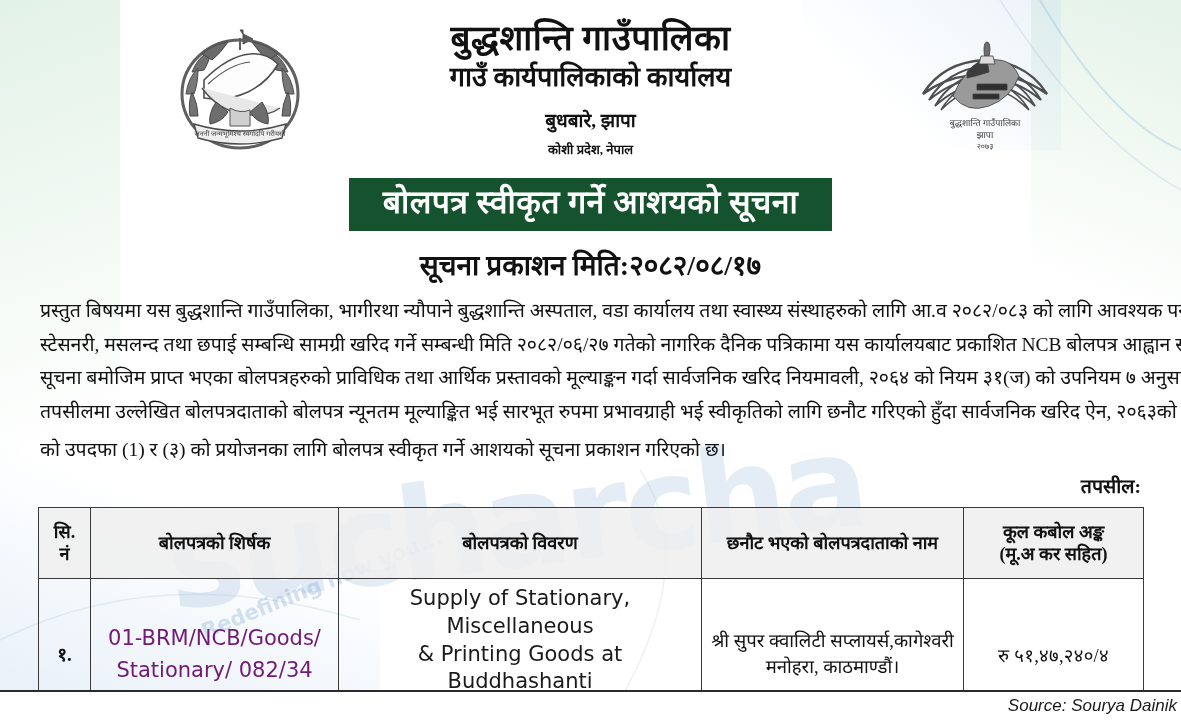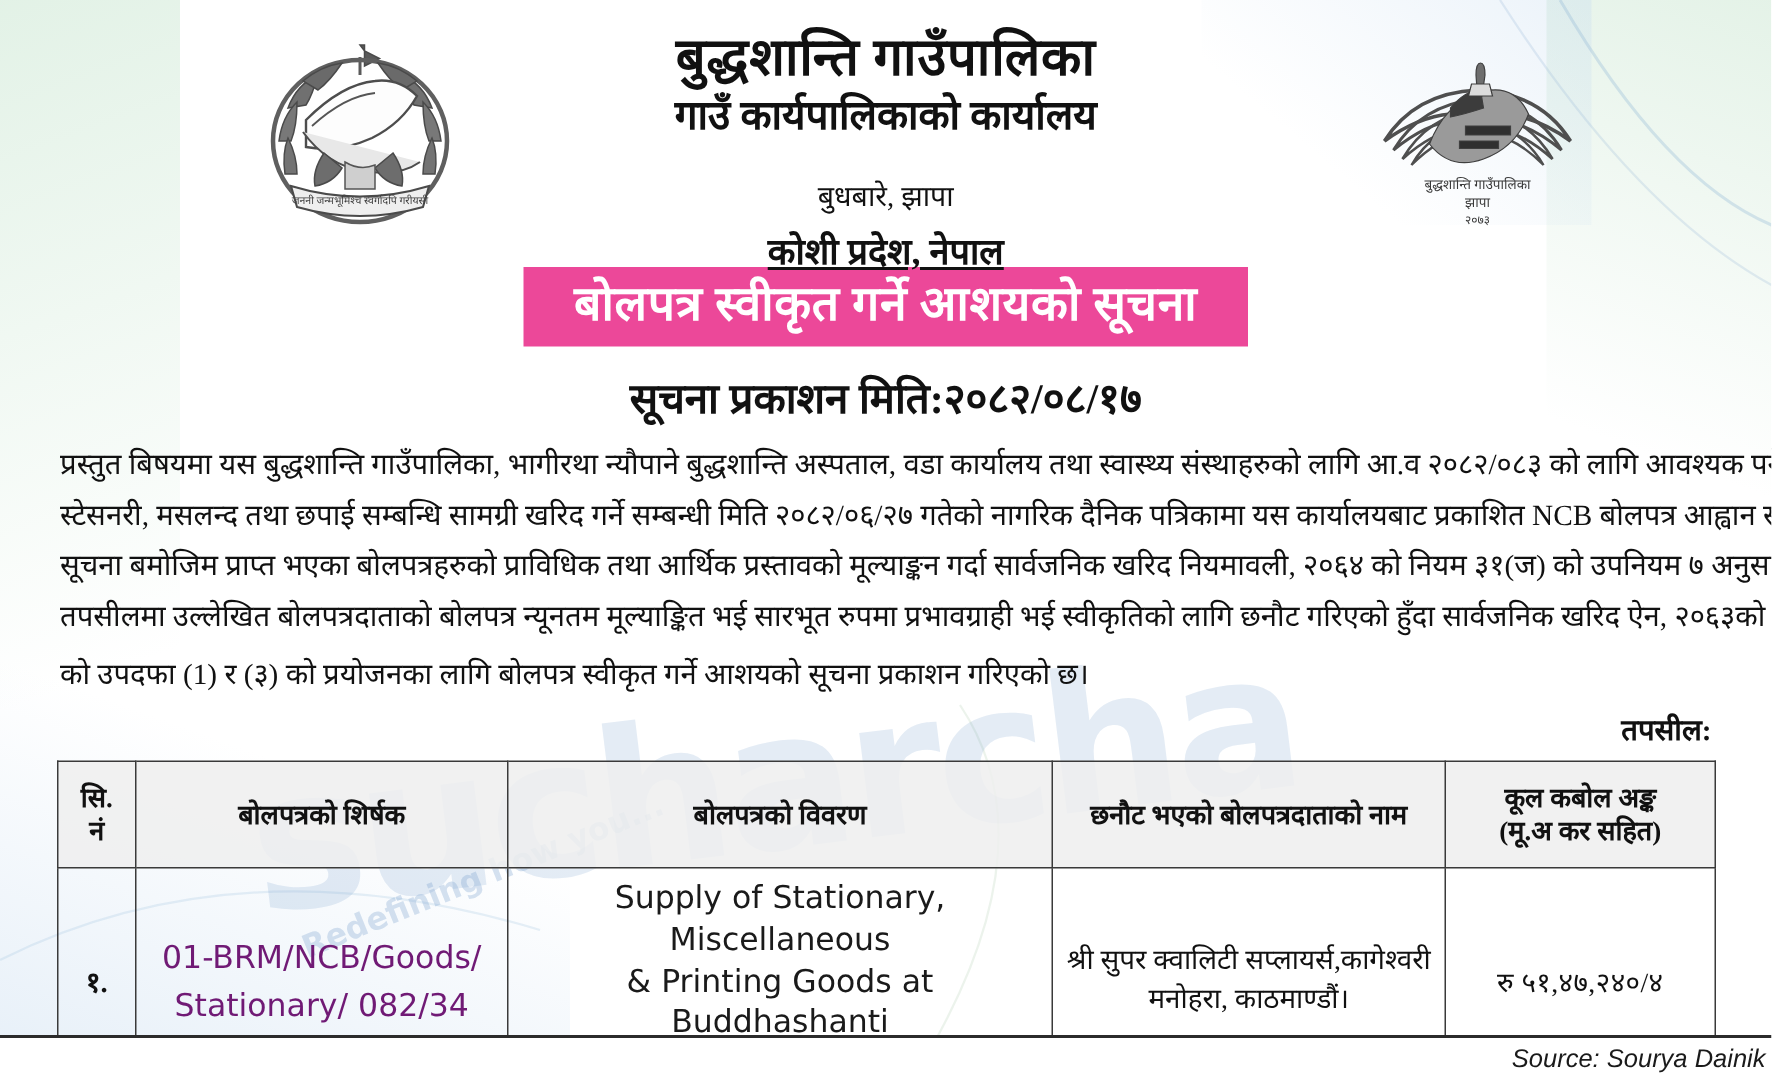--- a/index.html
+++ b/index.html
@@ -118,38 +118,37 @@
     letter-spacing: 0.5px;
   }
   .org-office {
     font-size: 27px;
     font-weight: 700;
     line-height: 1.25;
     margin-top: 2px;
   }
   .org-place {
     font-size: 19px;
-    font-weight: 400;
-    margin-top: 22px;
+    font-weight: 700;
+    margin-top: 12px;
   }
   .org-province {
-    font-size: 24px;
+    font-size: 13px;
     font-weight: 600;
     margin-top: 7px;
-    text-decoration: underline;
   }
 
   
   .banner-wrap {
     display: flex;
     justify-content: center;
     margin-top: 10px;
   }
   .banner {
-    background: #ec4899;
+    background: #14532d;
     color: #ffffff;
     font-size: 32px;
     font-weight: 700;
     padding: 7px 34px 11px 34px;
     letter-spacing: 0.4px;
     line-height: 1.1;
   }
 
   .pub-date {
     text-align: center;

